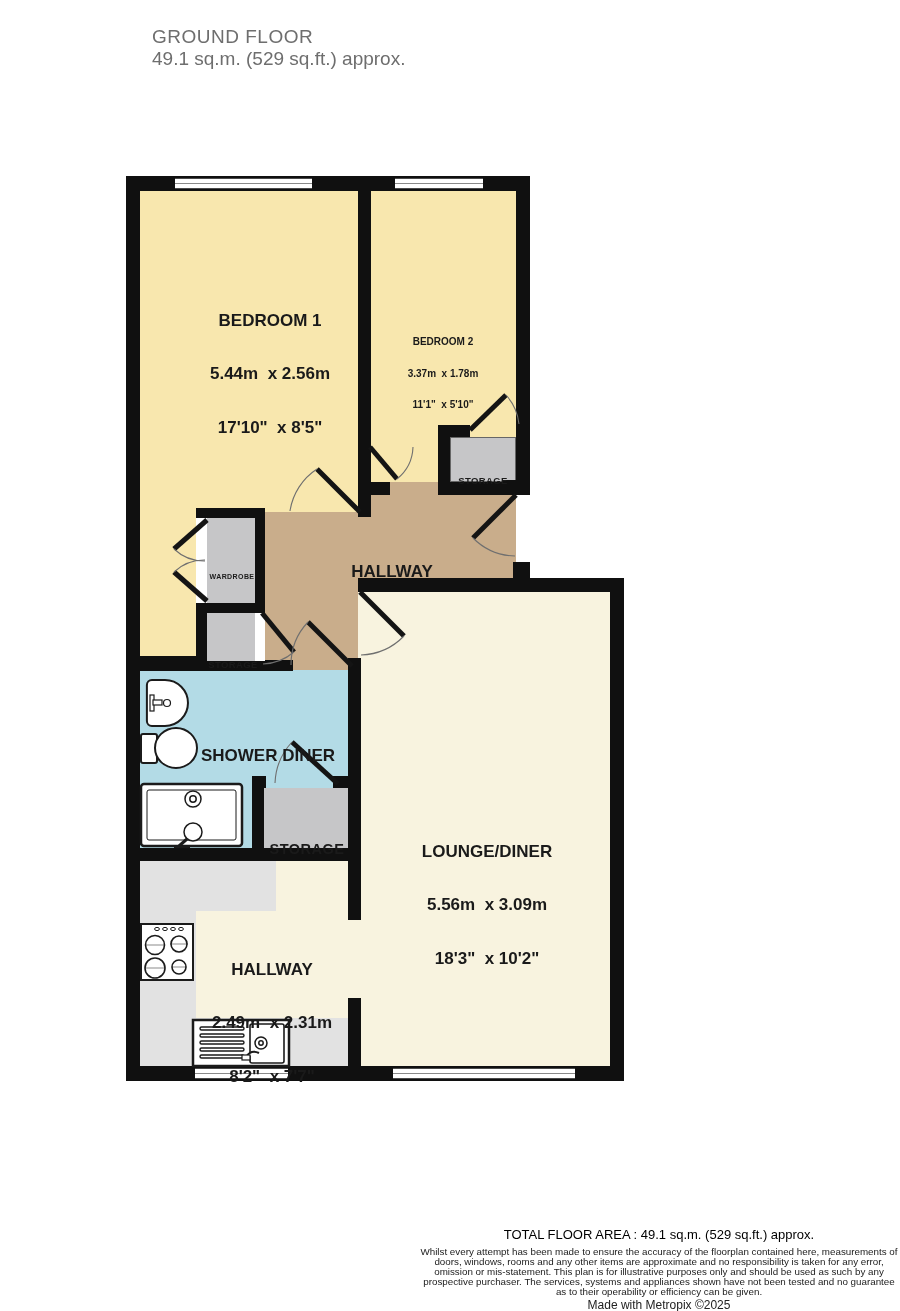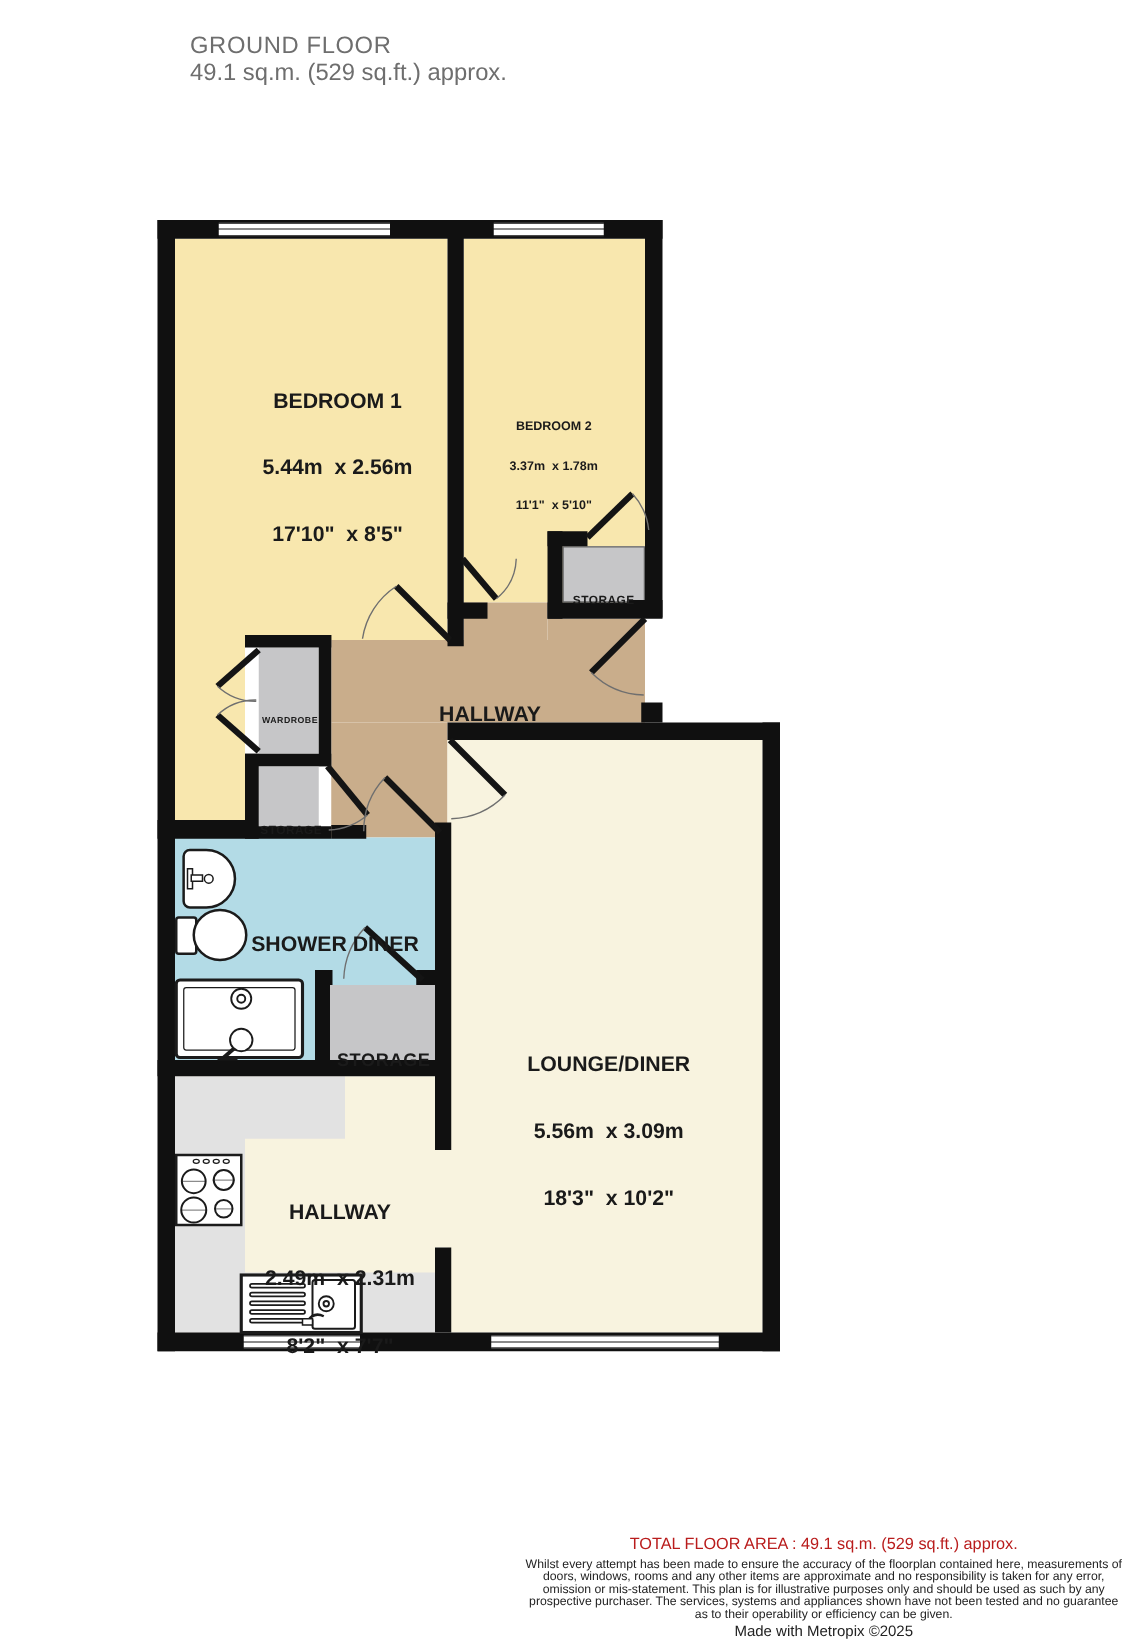--- a/index.html
+++ b/index.html
@@ -16,21 +16,21 @@
   .room-label .dm{display:block;}
   .lbl-lg{font-size:17px;}
   .lbl-md{font-size:10px;}
   .lbl-sm{font-size:9.5px;letter-spacing:.4px;}
   .lbl-xs{font-size:7px;letter-spacing:.4px;}
   .lbl-st{font-size:14.5px;letter-spacing:.5px;}
   #title{position:absolute;left:152px;top:26px;width:400px;color:var(--muted);}
   #title .t1{font-size:19px;letter-spacing:.5px;}
   #title .t2{font-size:19px;}
   #footer{position:absolute;left:420px;top:1227px;width:478px;text-align:center;}
-  #footer .total{font-size:13px;color:#b91c1c;margin-bottom:5px;text-align:center;}
+  #footer .total{font-size:13px;color:#000000;margin-bottom:5px;text-align:center;}
   #footer .disc{font-size:9.8px;color:#222;line-height:1.02;}
   #footer .made{font-size:12px;color:#222;margin-top:1px;}
   svg{position:absolute;left:0;top:0;pointer-events:none;}
   .leaf{stroke:#141414;stroke-width:5;fill:none;}
   .arc{stroke:#6f6f6f;stroke-width:1.1;fill:none;}
   .fix{stroke:#1b1b1b;fill:#fff;}
 </style>
 </head>
 <body>
 

